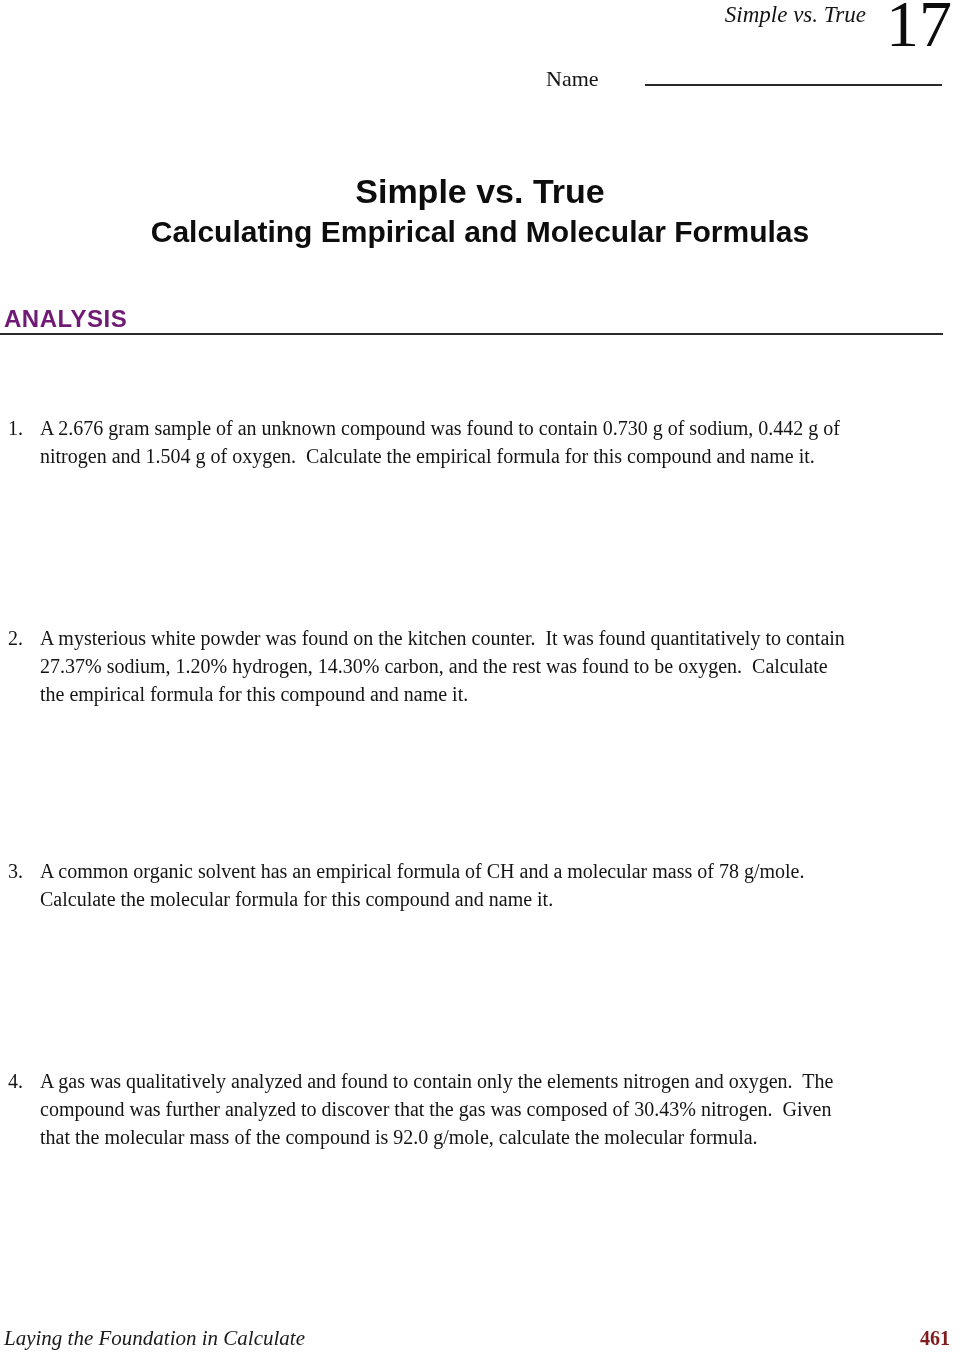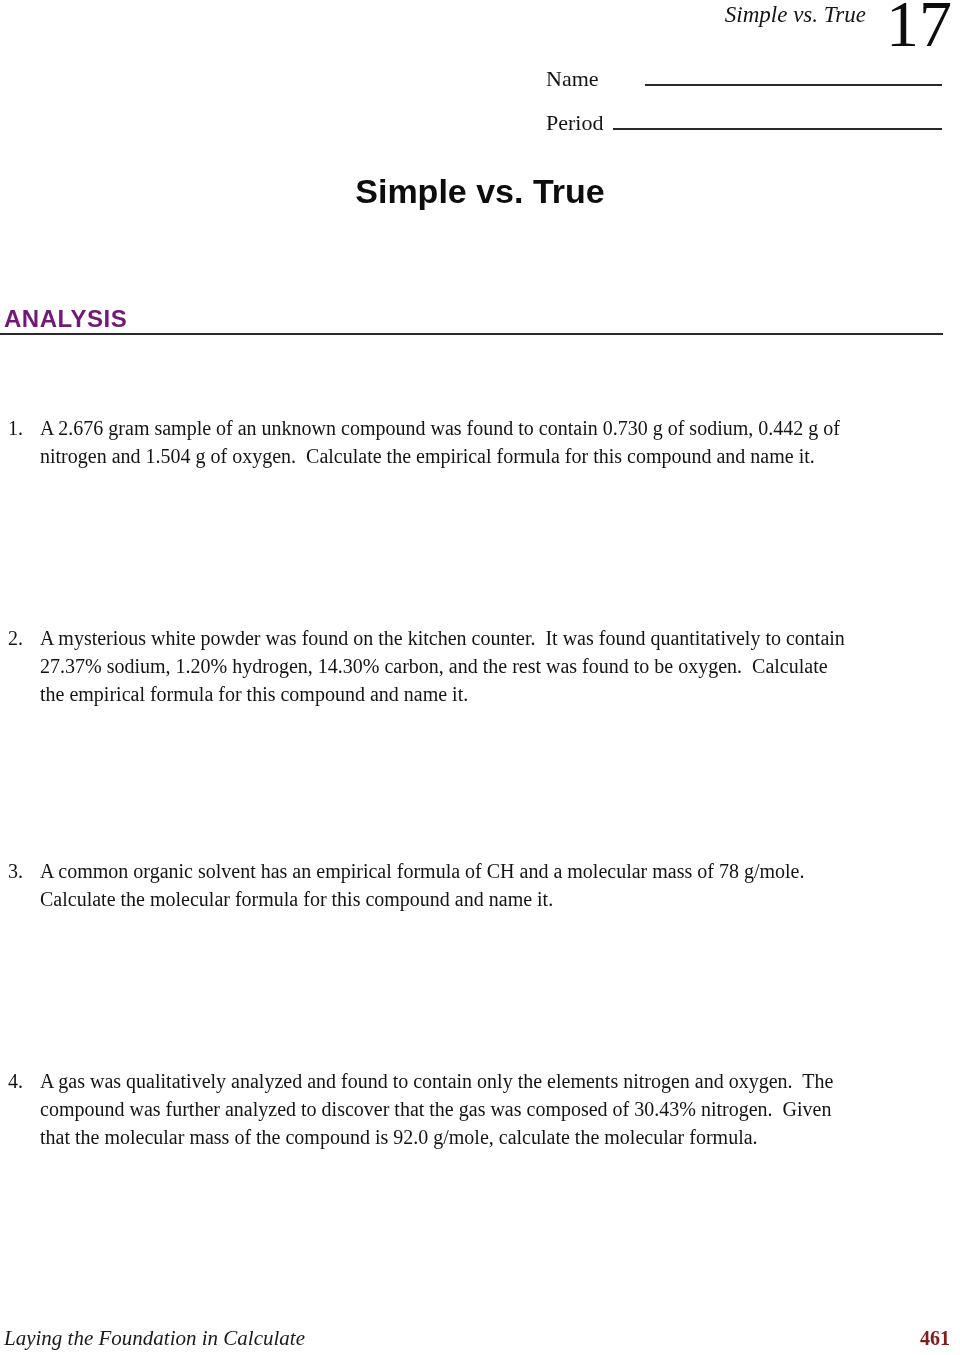--- a/index.html
+++ b/index.html
@@ -145,26 +145,23 @@
 
 <div class="page">
 
   <div class="unit-label">Simple vs. True</div>
   <div class="chapter-number">17</div>
 
   <div class="fill-row name-row">
     <span>Name</span>
     <span class="blank"></span>
   </div>
-  <div class="fill-row period-row">
-    <span>Period</span>
-    <span class="blank"></span>
-  </div>
 
   <div class="doc-title">Simple vs. True</div>
+  <div class="doc-subtitle">Calculating Empirical and Molecular Formulas</div>
 
   <div class="analysis-heading">ANALYSIS</div>
   <div class="analysis-rule"></div>
 
   <div class="problem p1">
     <span class="pnum">1.</span>
     <span class="ptext">A 2.676 gram sample of an unknown compound was found to contain 0.730 g of sodium, 0.442 g of
 nitrogen and 1.504 g of oxygen.  Calculate the empirical formula for this compound and name it.</span>
   </div>
   <div class="problem p2">

